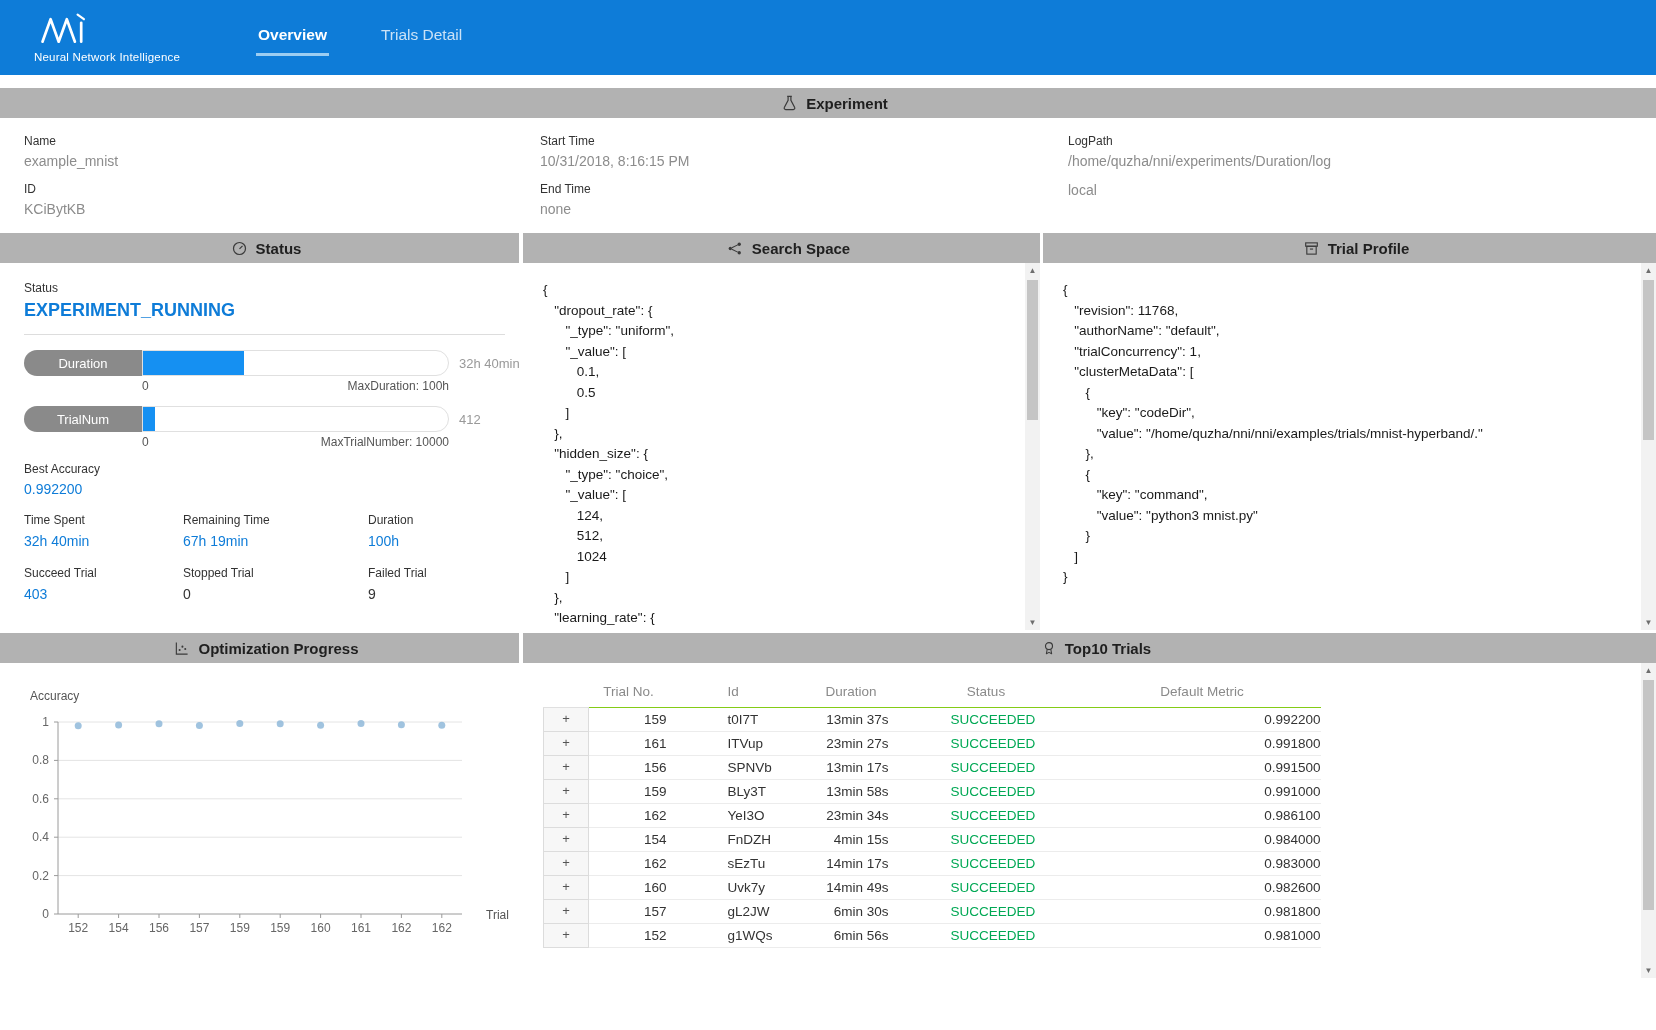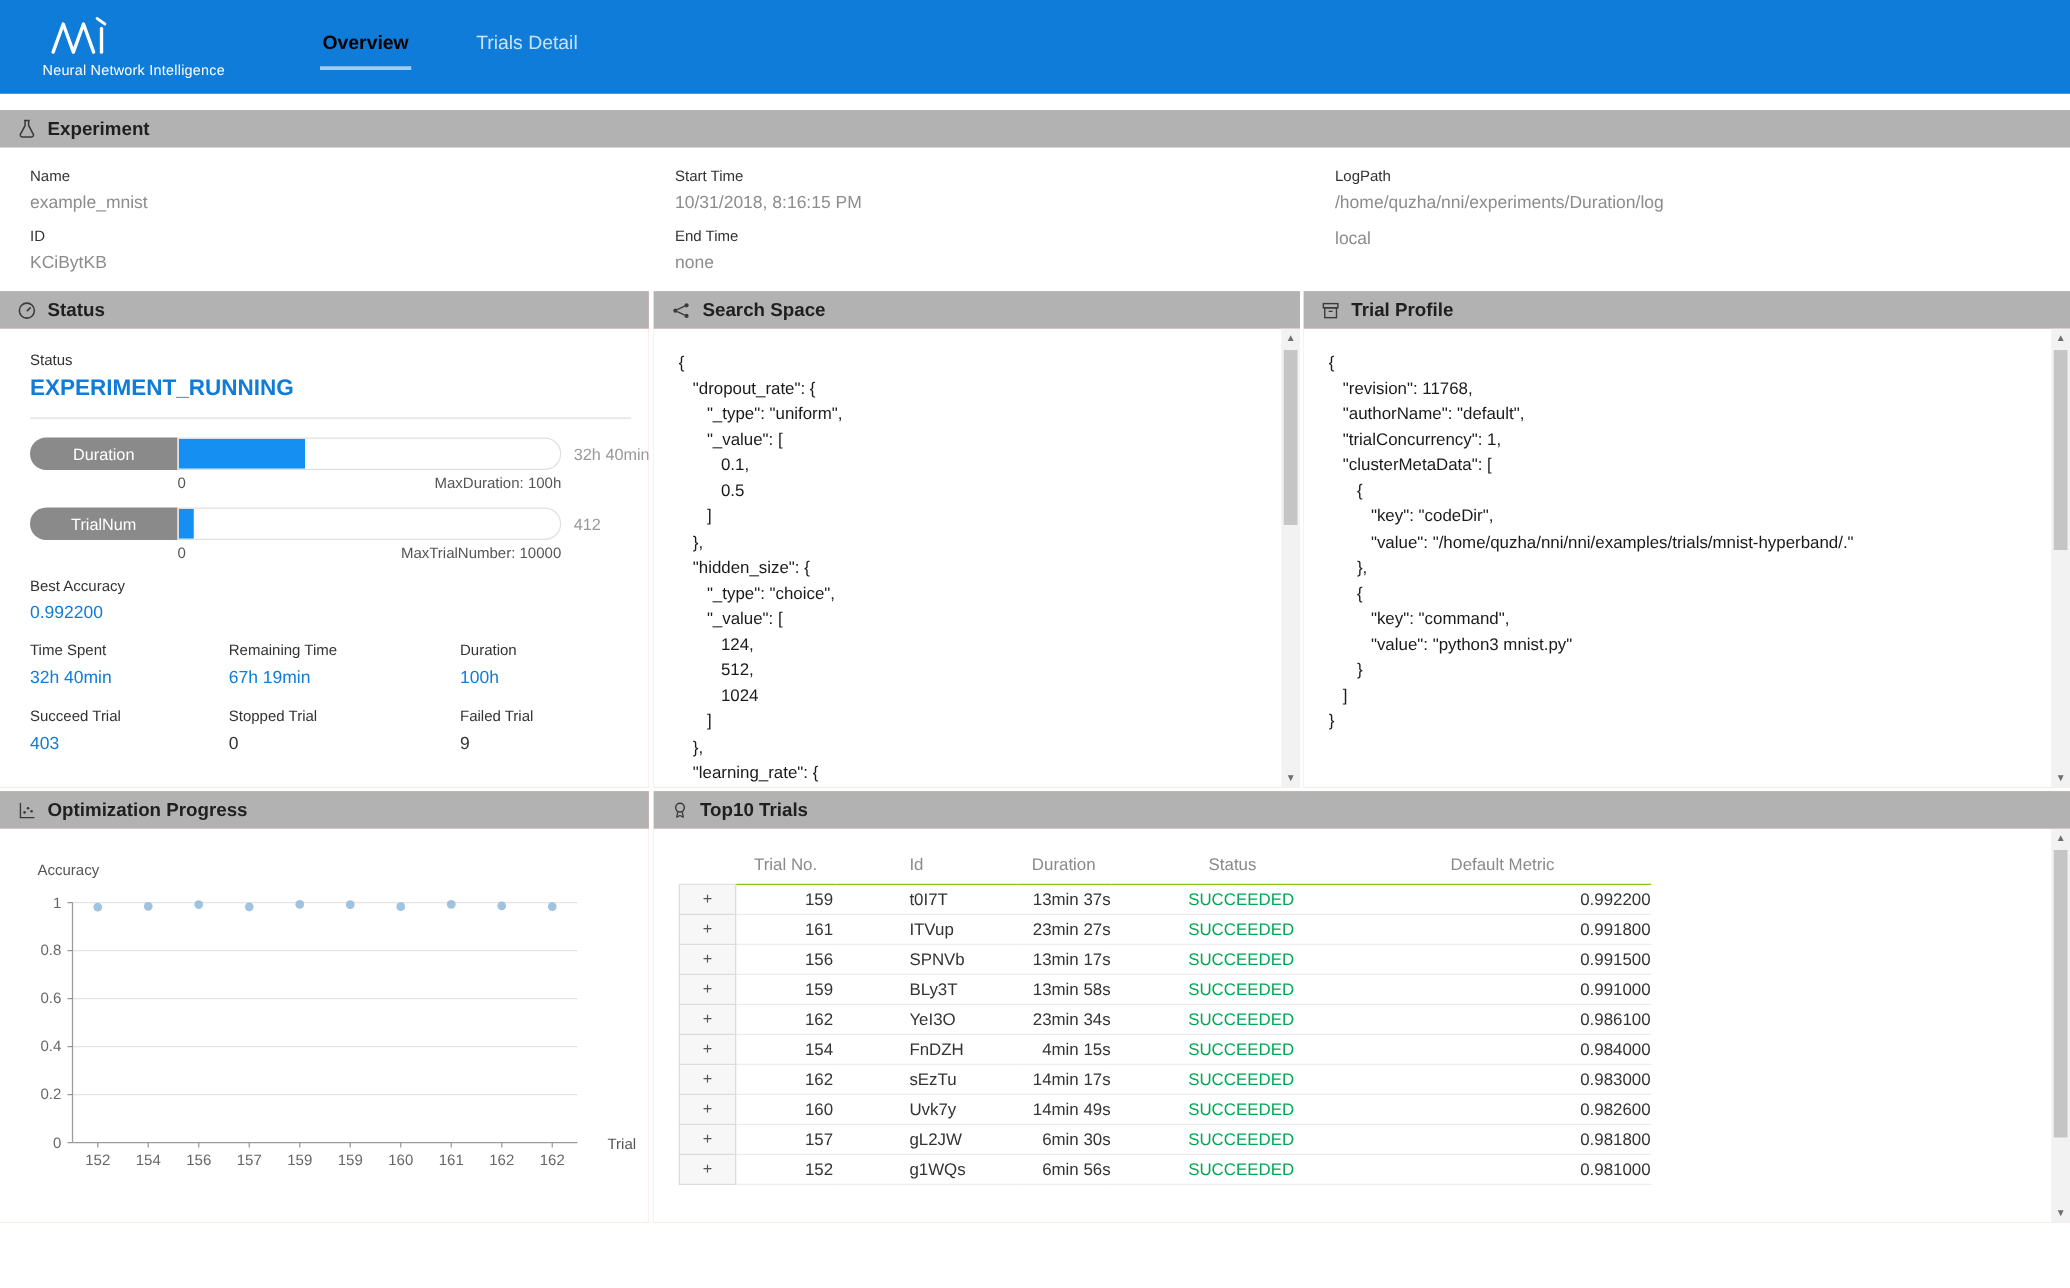--- a/index.html
+++ b/index.html
@@ -8,39 +8,39 @@
   .page { position:relative; width:1656px; height:1030px; background:#fff; overflow:hidden; }
 
   
   .app-header { position:absolute; top:0; left:0; width:1656px; height:75px;
     background:var(--hdr,#0e7cd8); display:flex; align-items:center; }
   .logo { margin-left:34px; width:150px; display:flex; flex-direction:column; align-items:flex-start; cursor:pointer; }
   .logo svg { display:block; }
   .logo-text { color:#fff; font-size:11.5px; margin-top:3px; letter-spacing:.2px; white-space:nowrap; }
   .tabs { display:flex; margin-left:72px; height:75px; align-items:center; gap:50px; }
   .tab { color:rgba(255,255,255,.78); font-size:15.5px; padding:6px 2px 9px; border-bottom:3px solid transparent; cursor:pointer; }
-  .tab.active { color:#000000; font-weight:bold; border-bottom-color:#9ccdf2; }
+  .tab.active { color:#ffffff; font-weight:bold; border-bottom-color:#9ccdf2; }
 
   
   .section-bar { background:var(--barGray,#b2b2b2); height:30px; display:flex; align-items:center;
-    padding-left:14px; gap:9px; }
+    padding-left:14px; gap:9px;justify-content:center; }
   .bar-title { font-size:15px; font-weight:600; color:#1f1f1f; }
   .bar-icon { display:flex; align-items:center; }
 
   .experiment-bar { position:absolute; top:88px; left:0; width:1656px; }
 
   
   .experiment-grid { position:absolute; top:118px; left:0; width:1656px; height:115px;
     display:grid; grid-template-columns:516px 528px 588px; padding:16px 0 0 24px; }
   .exp-field + .exp-field { margin-top:13px; }
   .f-label { font-size:12px; color:#333; margin-bottom:5px; }
   .f-value { font-size:14px; color:#8c8c8c; }
 
   
-  .panel { position:absolute; background:#fca5a5; }
+  .panel { position:absolute; background:#fef9c3; }
   .panel-body { position:relative; overflow:hidden; background:#fff; }
   .status-panel   { top:233px; left:0;     width:519px;  height:397px; }
   .search-panel   { top:233px; left:523px; width:517px;  height:397px; }
   .profile-panel  { top:233px; left:1043px;width:613px;  height:397px; }
   .opt-panel      { top:633px; left:0;     width:519px;  height:345px; }
   .top10-panel    { top:633px; left:523px; width:1133px; height:345px; }
   .status-panel .panel-body, .search-panel .panel-body, .profile-panel .panel-body { height:367px; }
   .opt-panel .panel-body, .top10-panel .panel-body { height:315px; }
 
   

